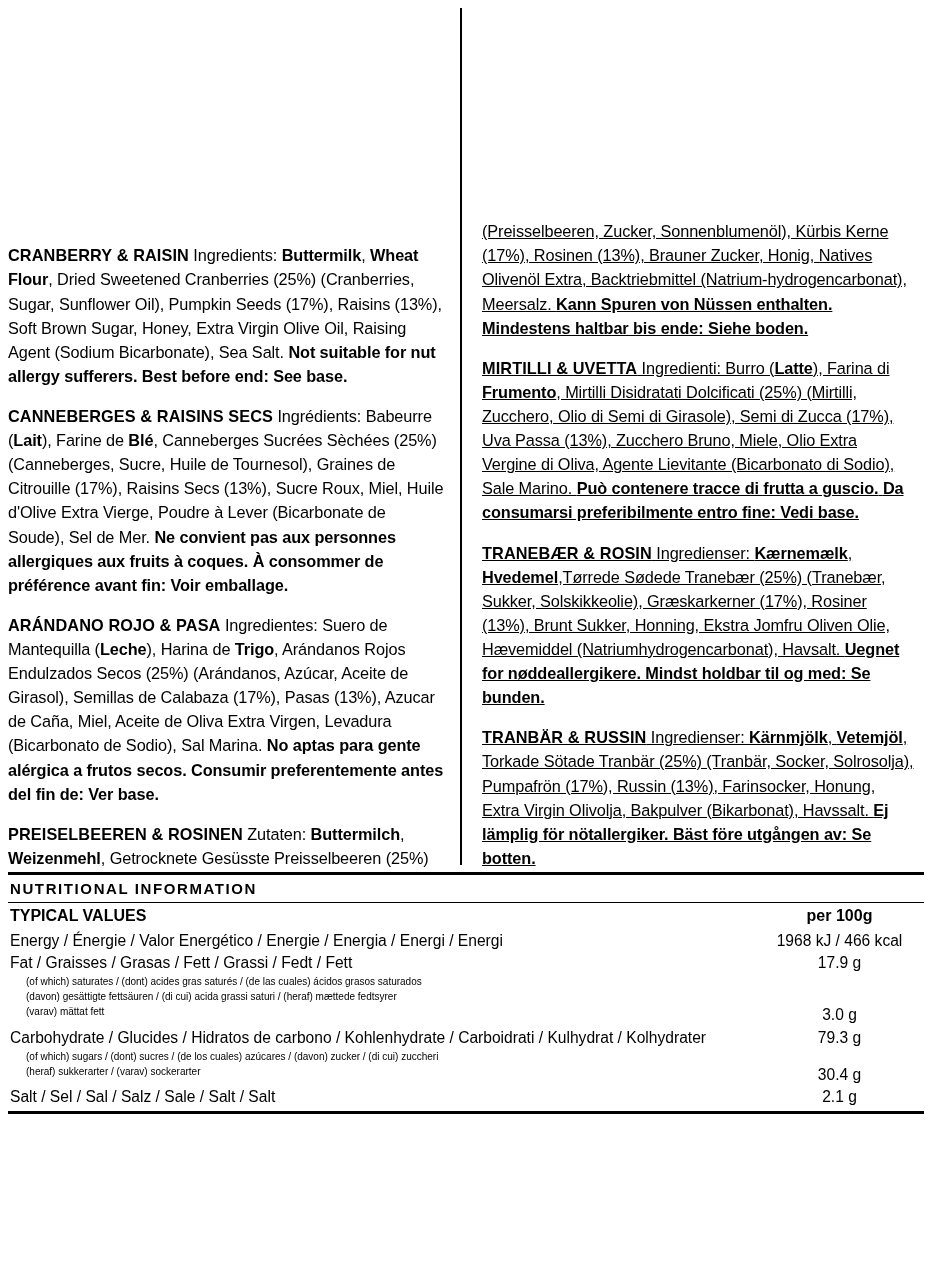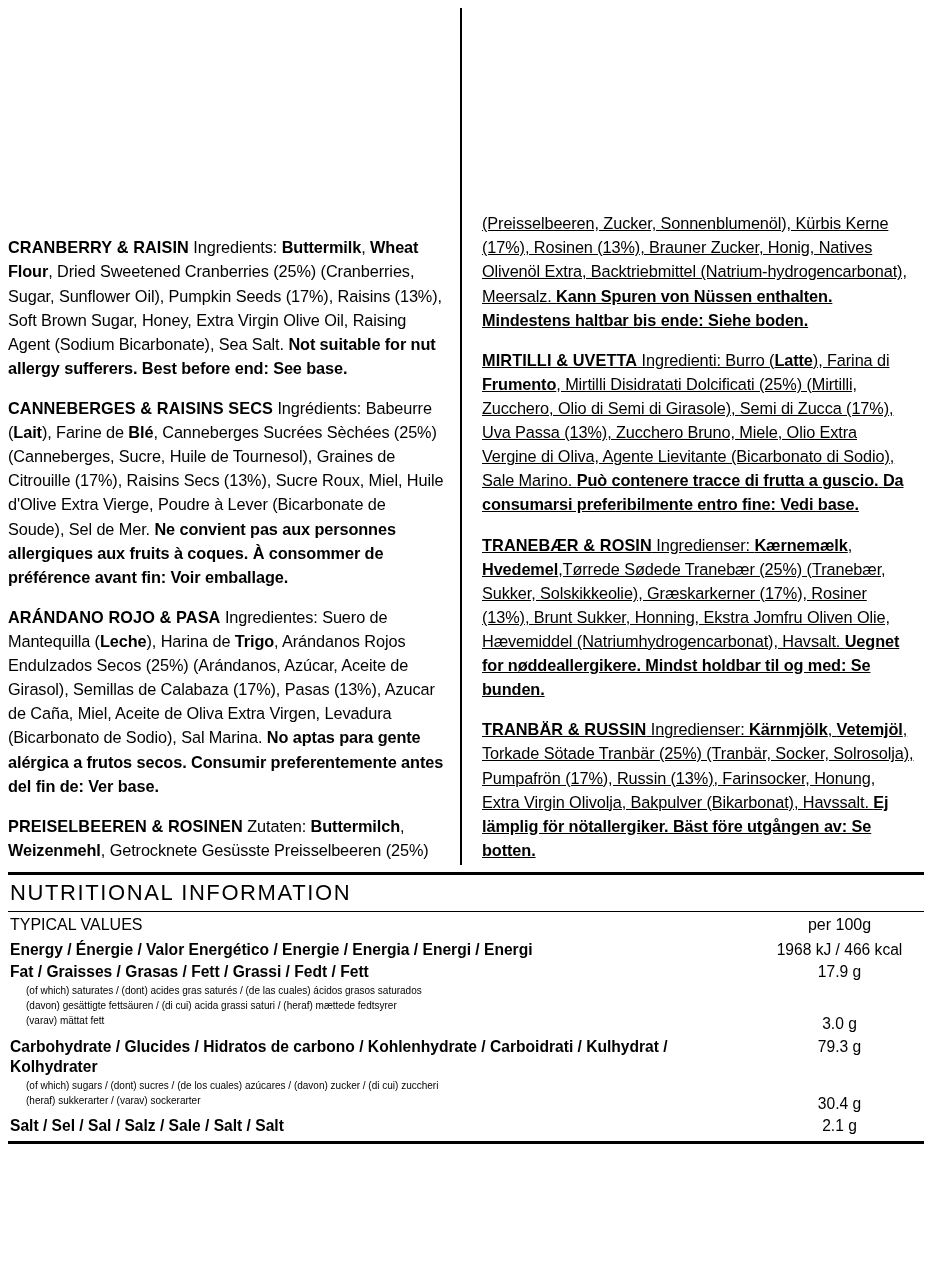--- a/index.html
+++ b/index.html
@@ -44,21 +44,21 @@
     margin-top: 2px;
     margin-bottom: 6px;
     flex: 0 0 2px;
   }
   .block {
     margin: 0 0 16px 0;
     font-size: 16.3px;
     line-height: 1.48;
     letter-spacing: -0.1px;
   }
-  .block:last-child { margin-bottom: 9px; }
+  .block:last-child { margin-bottom: 1px; }
   .hdr {
     font-weight: bold;
     letter-spacing: 0.1px;
   }
   .b { font-weight: bold; }
 
   
   .nutrition {
     position: absolute;
     left: 8px;
@@ -67,47 +67,47 @@
   }
   .rule-thick {
     border-top: 3px solid #000;
     margin: 0;
   }
   .rule-thin {
     border-top: 1.5px solid #000;
     margin: 0;
   }
   .nut-title {
-    font-size: 22px;
-    font-weight: normal;
+    font-size: 15px;
+    font-weight: bold;
     letter-spacing: 1.6px;
     padding: 5px 2px 5px 2px;
   }
   .nut-table {
     width: 100%;
     border-collapse: collapse;
     font-size: 15.6px;
   }
   .nut-table td {
     padding: 1px 2px;
     vertical-align: top;
     line-height: 1.3;
   }
   .nut-table td.val {
     text-align: center;
     white-space: nowrap;
     width: 165px;
   }
   tr.head td {
-    font-weight: normal;
+    font-weight: bold;
     font-size: 16px;
     padding-top: 3px;
     padding-bottom: 3px;
   }
-  tr.main td.lbl { font-weight: bold; }
+  tr.main td.lbl { font-weight: normal; }
   td.sub {
     padding-left: 18px;
     font-size: 10px;
   }
   .nut-bottom {
     border-top: 3px solid #000;
     margin-top: 3px;
   }
 </style>
 </head>

